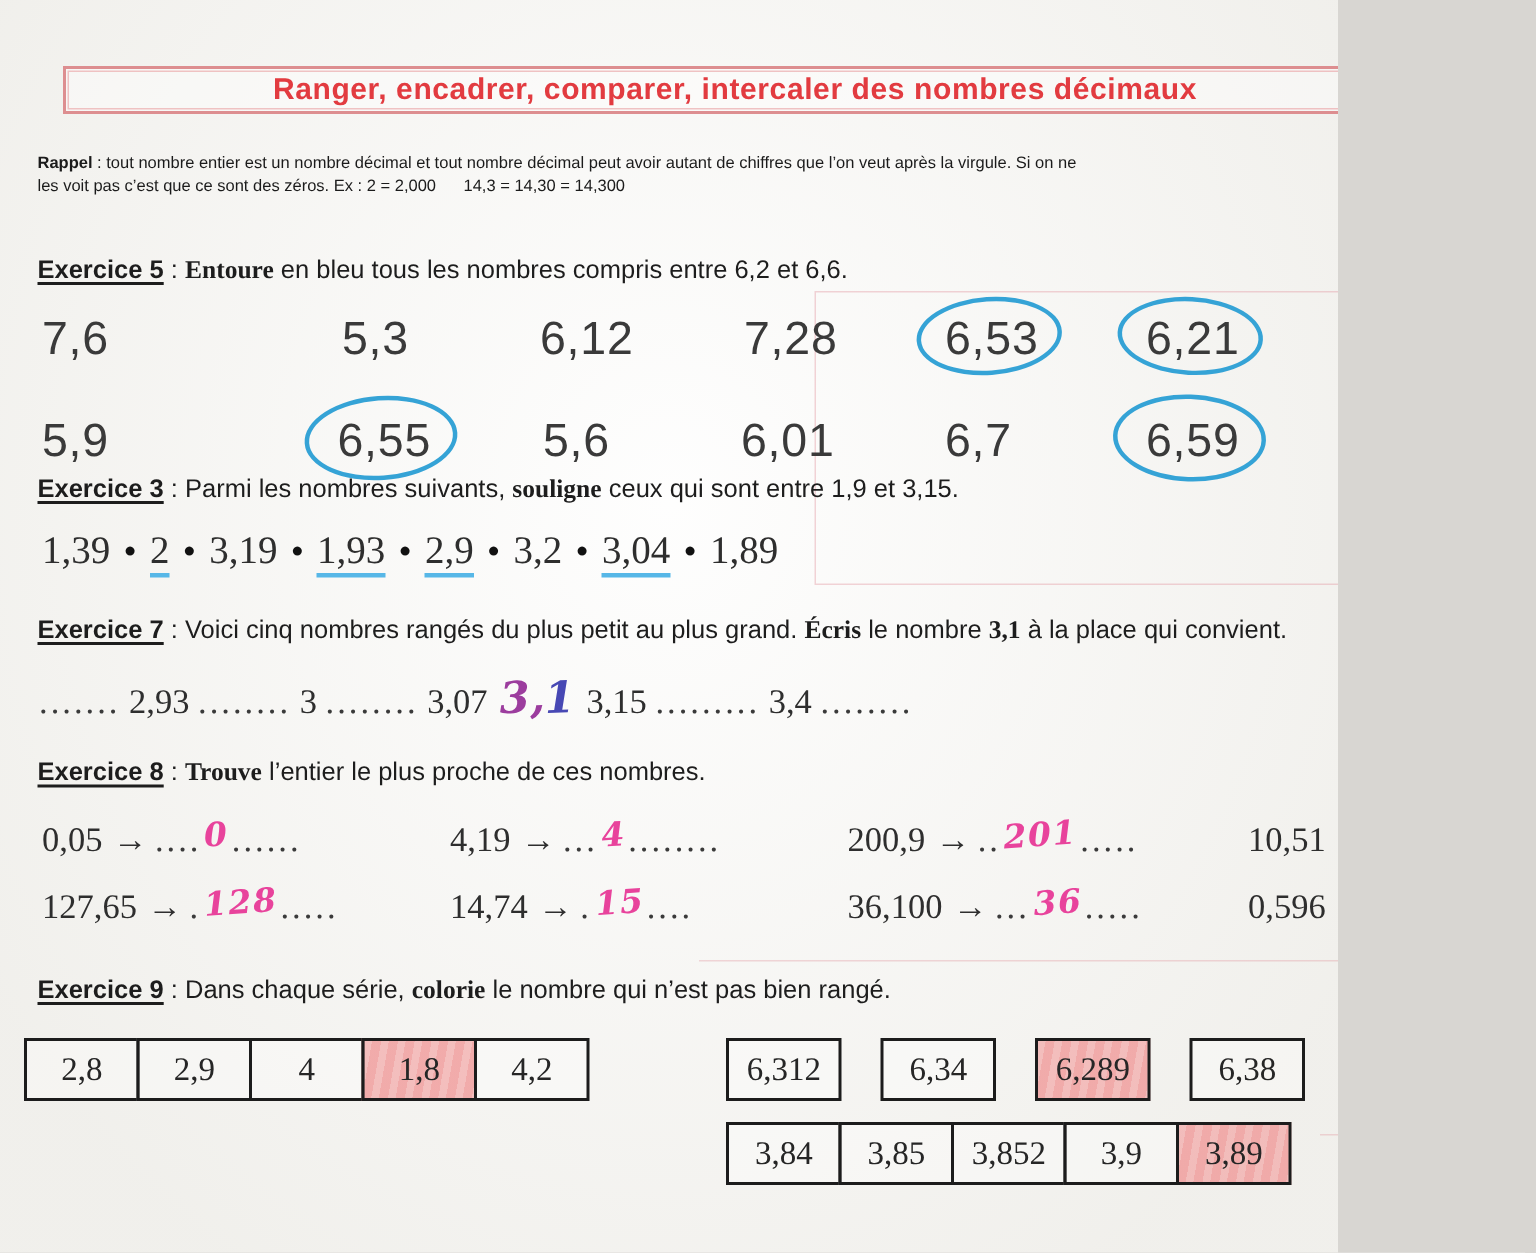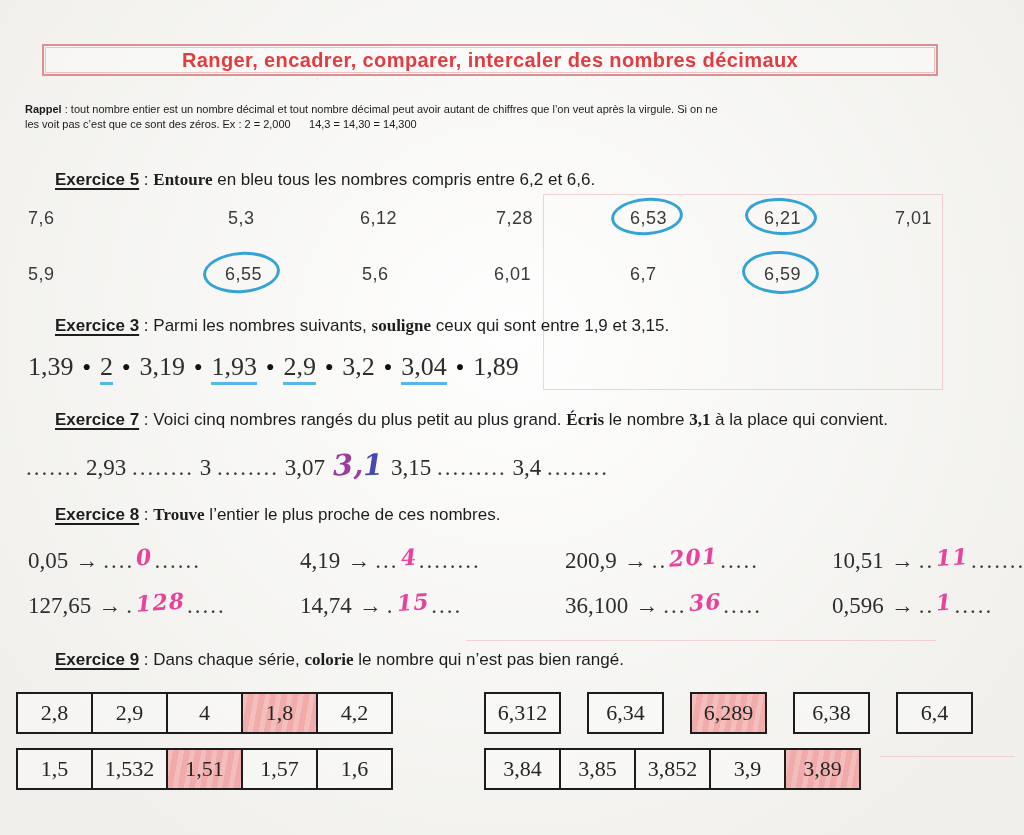--- a/index.html
+++ b/index.html
@@ -1,41 +1,41 @@
 <!DOCTYPE html>
 <html><head>
 <meta charset="utf-8">
 <style>
   html,body{margin:0;padding:0;background:#d8d6d2;}
   .page{
-    position:relative;width:1024px;height:835px;overflow:hidden;
+    position:relative;width:892px;height:835px;overflow:hidden;
     background:
       radial-gradient(ellipse at 50% 40%, rgba(255,255,255,.9), rgba(240,239,235,.9) 85%),
       #f6f5f2;
     font-family:"Liberation Sans",sans-serif;color:#222;
   }
   
   .ghost{position:absolute;border:1px solid rgba(228,160,168,.45);pointer-events:none;}
   .ghost-line{position:absolute;height:1px;background:rgba(228,160,168,.4);pointer-events:none;}
 
   .title-box{position:absolute;left:42px;top:44px;width:896px;height:32px;
     border:2px solid #dd8e90;background:rgba(255,255,255,.4);box-sizing:border-box;}
   .title-inner{position:absolute;inset:1px;border:1px solid rgba(236,180,181,.8);
     display:flex;align-items:center;justify-content:center;}
   .title{color:#e23b40;font-weight:bold;font-size:20px;letter-spacing:.4px;}
 
   .rappel{position:absolute;left:25px;top:102px;width:990px;font-size:11px;line-height:1.4;color:#1b1b1b;}
   .rappel b{font-weight:bold;}
 
   .exhead{position:absolute;font-size:17px;color:#1d1d1d;white-space:nowrap;}
-  .exlabel{font-weight:bold;text-decoration:underline;text-underline-offset:3px;text-decoration-thickness:1.5px;margin-left:30px;}
+  .exlabel{font-weight:bold;text-decoration:underline;text-underline-offset:3px;text-decoration-thickness:1.5px;}
   .exhead b{font-weight:bold;font-family:Liberation Serif, serif;}
 
   .numrow{position:absolute;left:0;top:0;width:1024px;height:52px;}
-  .n5{position:absolute;font-size:18px;color:#3a3a3a;letter-spacing:.5px;}
+  .n5{position:absolute;font-size:31px;color:#3a3a3a;letter-spacing:.5px;}
   .ring{position:absolute;left:-19px;right:-16px;top:-10px;bottom:-6px;
     border:3.5px solid #35a3d6;border-radius:50%;transform:rotate(-4deg);}
 
   .ex6line{position:absolute;left:28px;top:352px;font-family:"Liberation Serif",serif;
     font-size:26px;color:#2e2e2e;white-space:nowrap;}
   .sep{font-size:14px;vertical-align:4px;margin:0 9px;color:#111;}
   .u{border-bottom:3.5px solid #57b7e7;padding-bottom:1px;}
 
   .ex7line{position:absolute;left:26px;top:448px;font-family:"Liberation Serif",serif;
     font-size:23px;color:#2e2e2e;white-space:nowrap;}
@@ -87,21 +87,21 @@
   <div class="numrow" style="top:208px;">
     <span class="n5" style="left:28px;">7,6</span>
     <span class="n5" style="left:228px;">5,3</span>
     <span class="n5" style="left:360px;">6,12</span>
     <span class="n5" style="left:496px;">7,28</span>
     <span class="n5" style="left:630px;"><i class="ring"></i><span>6,53</span></span>
     <span class="n5" style="left:764px;"><i class="ring" style="transform:rotate(3deg);"></i><span>6,21</span></span>
     <span class="n5" style="left:895px;">7,01</span>
   </div>
 
-  <div class="numrow" style="top:264px;">
+  <div class="numrow" style="top:276px;">
     <span class="n5" style="left:28px;">5,9</span>
     <span class="n5" style="left:225px;"><i class="ring" style="left:-22px;right:-18px;top:-12px;bottom:-8px;"></i><span>6,55</span></span>
     <span class="n5" style="left:362px;">5,6</span>
     <span class="n5" style="left:494px;">6,01</span>
     <span class="n5" style="left:630px;">6,7</span>
     <span class="n5" style="left:764px;"><i class="ring" style="left:-22px;right:-18px;top:-13px;bottom:-9px;transform:rotate(2deg);"></i><span>6,59</span></span>
   </div>
 
   <div class="exhead" style="left:25px;top:316px;">
     <span class="exlabel">Exercice 3</span><span> : </span><span>Parmi les nombres suivants, </span><b>souligne</b><span> ceux qui sont entre 1,9 et 3,15.</span>
@@ -147,27 +147,20 @@
     <span class="exlabel">Exercice 9</span><span> : </span><span>Dans chaque série, </span><b>colorie</b><span> le nombre qui n’est pas bien rangé.</span>
   </div>
 
   <div class="trow" style="left:16px;top:692px;">
     <div class="cell">2,8</div>
     <div class="cell">2,9</div>
     <div class="cell">4</div>
     <div class="cell hl">1,8</div>
     <div class="cell">4,2</div>
   </div>
-  <div class="trow" style="left:16px;top:748px;">
-    <div class="cell">1,5</div>
-    <div class="cell">1,532</div>
-    <div class="cell hl">1,51</div>
-    <div class="cell">1,57</div>
-    <div class="cell">1,6</div>
-  </div>
 
   <div class="trow" style="left:484px;top:692px;gap:28px;">
     <div class="cell">6,312</div>
     <div class="cell">6,34</div>
     <div class="cell hl">6,289</div>
     <div class="cell">6,38</div>
     <div class="cell">6,4</div>
   </div>
   <div class="trow" style="left:484px;top:748px;">
     <div class="cell">3,84</div>

